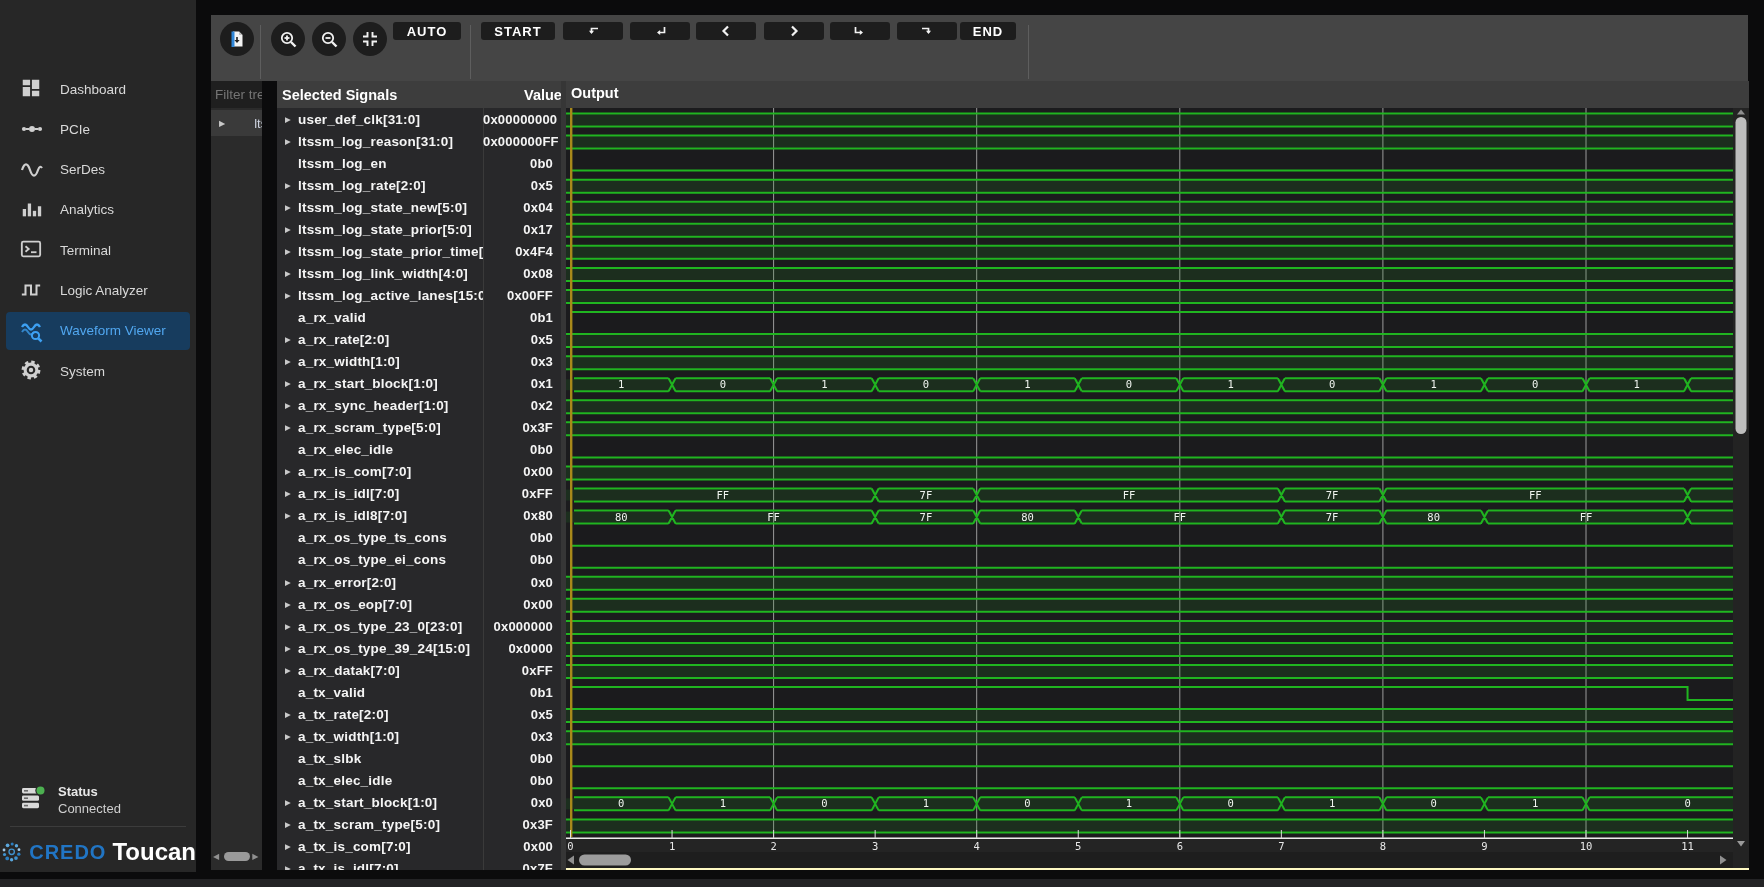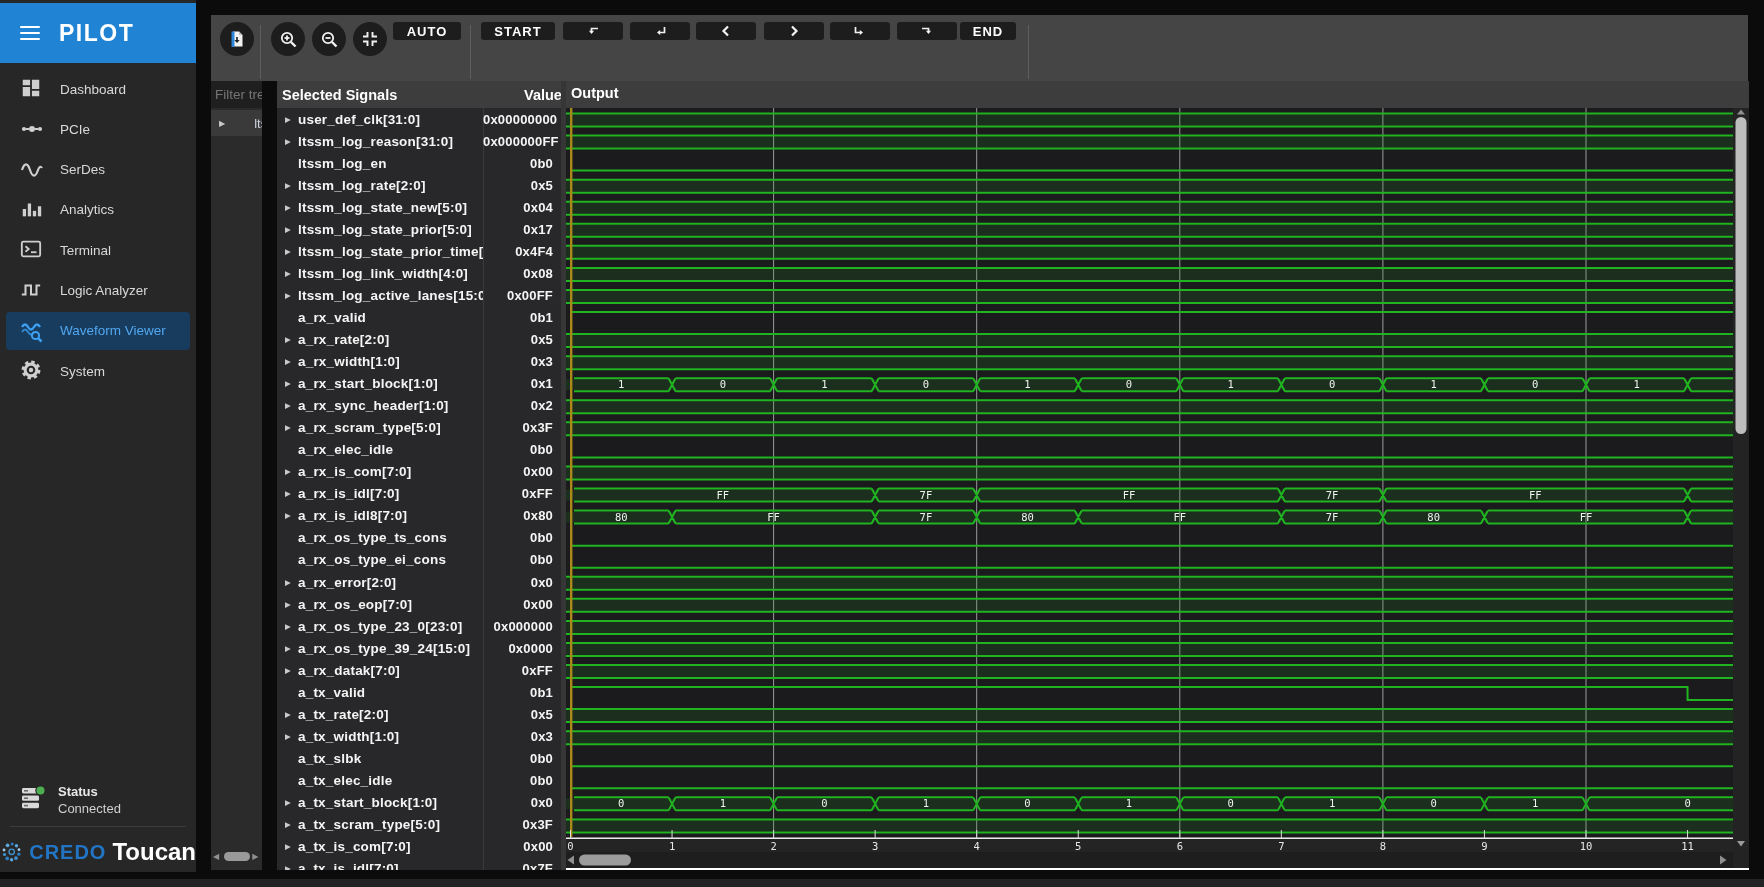--- a/index.html
+++ b/index.html
@@ -70,40 +70,32 @@
   #sig-rows { position:absolute; left:0; top:27px; width:296px; height:762px; overflow:hidden; }
   .sig-row { display:flex; align-items:center; height:22.06px; }
   .sig-row .tri { width:21px; padding-left:8px; font-size:7.5px; color:#c9c9c9; flex:none; }
   .sig-row .sname { width:185px; color:#f5f5f5; font-size:13.5px; font-weight:bold; letter-spacing:0.2px;
     white-space:nowrap; overflow:hidden; flex:none; }
   .sig-row .sval { flex:1; text-align:right; padding-right:20px; color:#f5f5f5;
     font-size:13px; font-weight:bold; letter-spacing:0.2px; white-space:nowrap; }
 
   
   #vdivider { left:561px; top:81px; width:5px; height:789px; background:#363636; }
-  #wave-panel { left:566px; top:81px; width:1183px; height:789px; background:#ffffff; }
+  #wave-panel { left:566px; top:81px; width:1183px; height:789px; background:#fef9c3; }
   #wave-header { position:absolute; left:0; top:0; width:1183px; height:27px; background:#3d3d3d; }
   #col-output { position:absolute; left:5px; top:4px; color:#fff; font-size:14.5px; font-weight:bold; }
   #wave-svg { position:absolute; left:0; top:27px; }
 
   #bottom-strip { left:0; top:879px; width:1764px; height:8px; background:#232325; }
 </style>
 </head>
 <body>
 
 <div id="app">
   <aside class="abs" id="sidebar">
-    <div class="abs" id="sb-head">
-      <span id="hamburger">
-          <span></span>
-          <span></span>
-          <span></span>
-        </span>
-      <span id="app-title">PILOT</span>
-    </div>
     <nav id="nav">
         <div class="nav-item" style="top: 70px;">
           <span class="nicon"><svg width="22" height="22" viewBox="0 0 24 24" fill="currentColor">
               <path d="M3 3h8v6H3zM13 3h8v10h-8zM3 11h8v10H3zM13 15h8v6h-8z"></path>
             </svg></span>
           <span class="nlabel">Dashboard</span>
         </div>
         <div class="nav-item" style="top: 110.3px;">
           <span class="nicon"><svg width="24" height="24" viewBox="0 0 24 24" fill="none" stroke="currentColor" stroke-width="2">
               <circle cx="4" cy="12" r="2.1" fill="currentColor" stroke="none"></circle>

